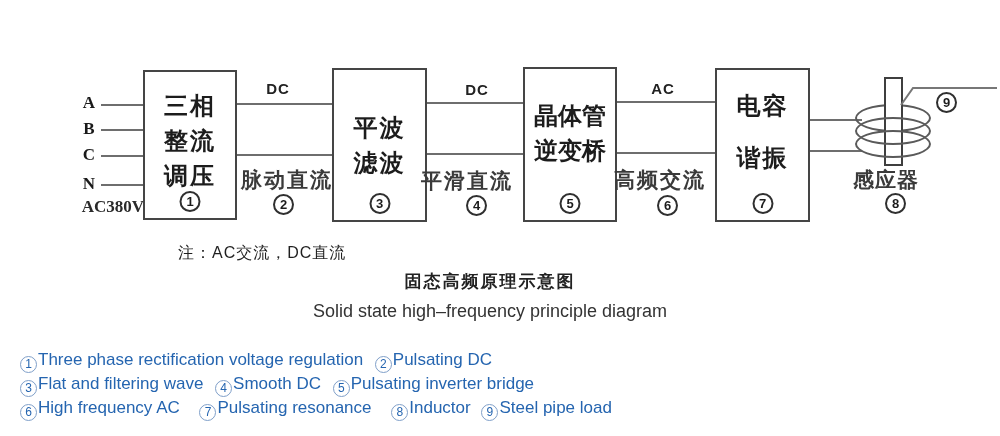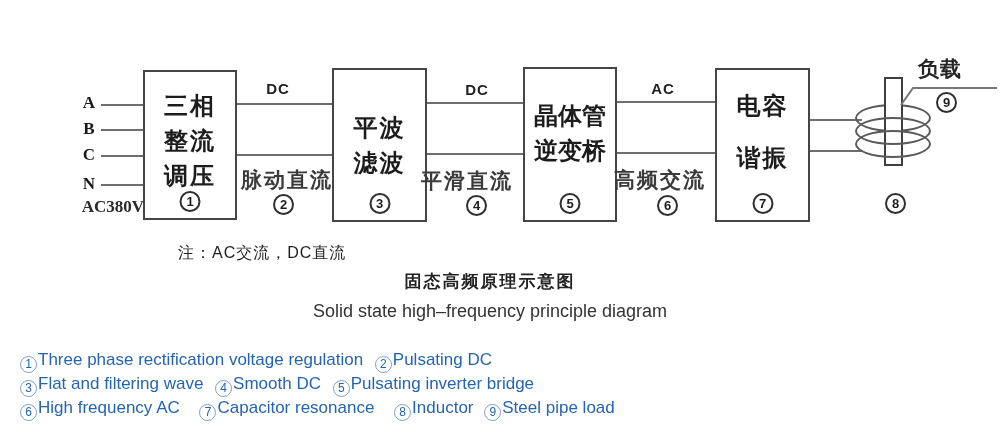--- a/index.html
+++ b/index.html
@@ -98,38 +98,38 @@
 
   <div class="coil-loop" style="left:855px;top:104px"></div>
   <div class="pipe"></div>
   <div class="coil-loop" style="left:855px;top:117px"></div>
   <div class="coil-loop" style="left:855px;top:130px"></div>
 
   <svg class="leader" width="1000" height="436" viewBox="0 0 1000 436">
     <polyline points="997,88 913,88 901,105" fill="none" stroke="#777" stroke-width="2"></polyline>
   </svg>
 
-  <div class="load-label" style="top:56px">负载</div>
   <span class="cnum" style="left:936px;top:92px">9</span>
 
+  <div class="caption" style="left:853px;top:166px;width:84px;letter-spacing:1px">感应器</div>
   <span class="cnum" style="left:885px;top:193px">8</span>
 
   <div class="note">注：AC交流，DC直流</div>
   <div class="title-cn">固态高频原理示意图</div>
   <div class="title-en">Solid state high–frequency principle diagram</div>
 
   <div class="legend-line" style="top:350px">
     <span class="legend-item"><span class="lnum">1</span><span>Three phase rectification voltage regulation</span></span>
     <span class="legend-item"><span class="lnum">2</span><span>Pulsating DC</span></span>
   </div>
   <div class="legend-line" style="top:374px">
     <span class="legend-item"><span class="lnum">3</span><span>Flat and filtering wave</span></span>
     <span class="legend-item"><span class="lnum">4</span><span>Smooth DC</span></span>
     <span class="legend-item"><span class="lnum">5</span><span>Pulsating inverter bridge</span></span>
   </div>
   <div class="legend-line wide" style="top:398px">
     <span class="legend-item"><span class="lnum">6</span><span>High frequency AC</span></span>
-    <span class="legend-item"><span class="lnum">7</span><span>Capacitor resonance</span></span>
+    <span class="legend-item"><span class="lnum">7</span><span>Pulsating resonance</span></span>
     <span class="legend-item" style="margin-right:6px"><span class="lnum">8</span><span>Inductor</span></span>
     <span class="legend-item"><span class="lnum">9</span><span>Steel pipe load</span></span>
   </div>
 
 </div>
 
 </body></html>

